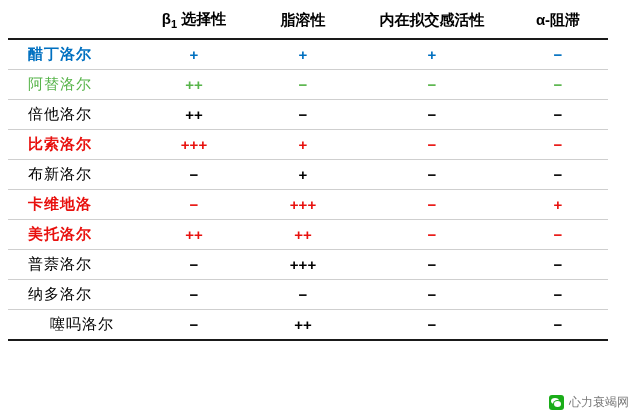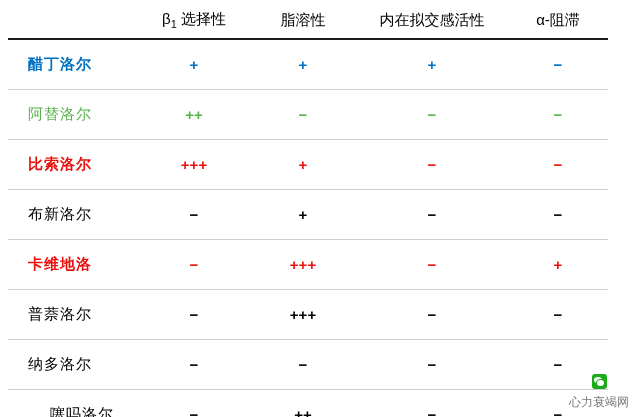--- a/index.html
+++ b/index.html
@@ -27,36 +27,36 @@
     margin: 6px 0 0 8px;
     table-layout: fixed;
   }
   table.drug-table col.c0 { width: 130px; }
   table.drug-table col.c1 { width: 112px; }
   table.drug-table col.c2 { width: 106px; }
   table.drug-table col.c3 { width: 152px; }
   table.drug-table col.c4 { width: 100px; }
 
   thead th {
-    font-weight: normal;
+    font-weight: bold;
     font-size: 15px;
     color: #000000;
     padding: 4px 2px 8px 2px;
     text-align: center;
     vertical-align: bottom;
     border-bottom: 2px solid #1a1a1a;
   }
   thead th.rowhead-blank {
     border-bottom: 2px solid #1a1a1a;
   }
   tbody td {
     font-size: 15px;
     text-align: center;
     vertical-align: middle;
-    padding: 15px 2px;
+    padding: 5px 2px;
     border-bottom: 1px solid #cfcfcf;
     color: #000000;
   }
   tbody tr:last-child td {
     border-bottom: 2px solid #1a1a1a;
     text-align: center;
   }
   td.name {
     text-align: left;
     padding-left: 20px;
@@ -84,21 +84,20 @@
 
   #watermark {
     position: absolute;
     right: 8px;
     bottom: 6px;
     display: flex;
     align-items: center;
     gap: 5px;
     font-size: 12px;
     color: #7a7a7a;
-    flex-direction: column;
   }
   #watermark .wm-logo {
     width: 15px;
     height: 15px;
     border-radius: 3px;
     background: #1aad19;
     position: relative;
     flex: none;
   }
   #watermark .wm-logo::before {
@@ -152,20 +151,27 @@
         <td class="mark c-blue">+</td>
         <td class="mark c-blue">−</td>
       </tr>
       <tr class="r-green">
         <td class="name">阿替洛尔</td>
         <td class="mark c-green">++</td>
         <td class="mark c-green">−</td>
         <td class="mark c-green">−</td>
         <td class="mark c-green">−</td>
       </tr>
+      <tr class="r-black">
+        <td class="name">倍他洛尔</td>
+        <td class="mark c-black">++</td>
+        <td class="mark c-black">−</td>
+        <td class="mark c-black">−</td>
+        <td class="mark c-black">−</td>
+      </tr>
       <tr class="r-red">
         <td class="name">比索洛尔</td>
         <td class="mark c-red">+++</td>
         <td class="mark c-red">+</td>
         <td class="mark c-red">−</td>
         <td class="mark c-red">−</td>
       </tr>
       <tr class="r-black">
         <td class="name">布新洛尔</td>
         <td class="mark c-black">−</td>
@@ -173,20 +179,27 @@
         <td class="mark c-black">−</td>
         <td class="mark c-black">−</td>
       </tr>
       <tr class="r-red">
         <td class="name">卡维地洛</td>
         <td class="mark c-red">−</td>
         <td class="mark c-red">+++</td>
         <td class="mark c-red">−</td>
         <td class="mark c-red">+</td>
       </tr>
+      <tr class="r-red">
+        <td class="name">美托洛尔</td>
+        <td class="mark c-red">++</td>
+        <td class="mark c-red">++</td>
+        <td class="mark c-red">−</td>
+        <td class="mark c-red">−</td>
+      </tr>
       <tr class="r-black">
         <td class="name">普萘洛尔</td>
         <td class="mark c-black">−</td>
         <td class="mark c-black">+++</td>
         <td class="mark c-black">−</td>
         <td class="mark c-black">−</td>
       </tr>
       <tr class="r-black">
         <td class="name">纳多洛尔</td>
         <td class="mark c-black">−</td>

